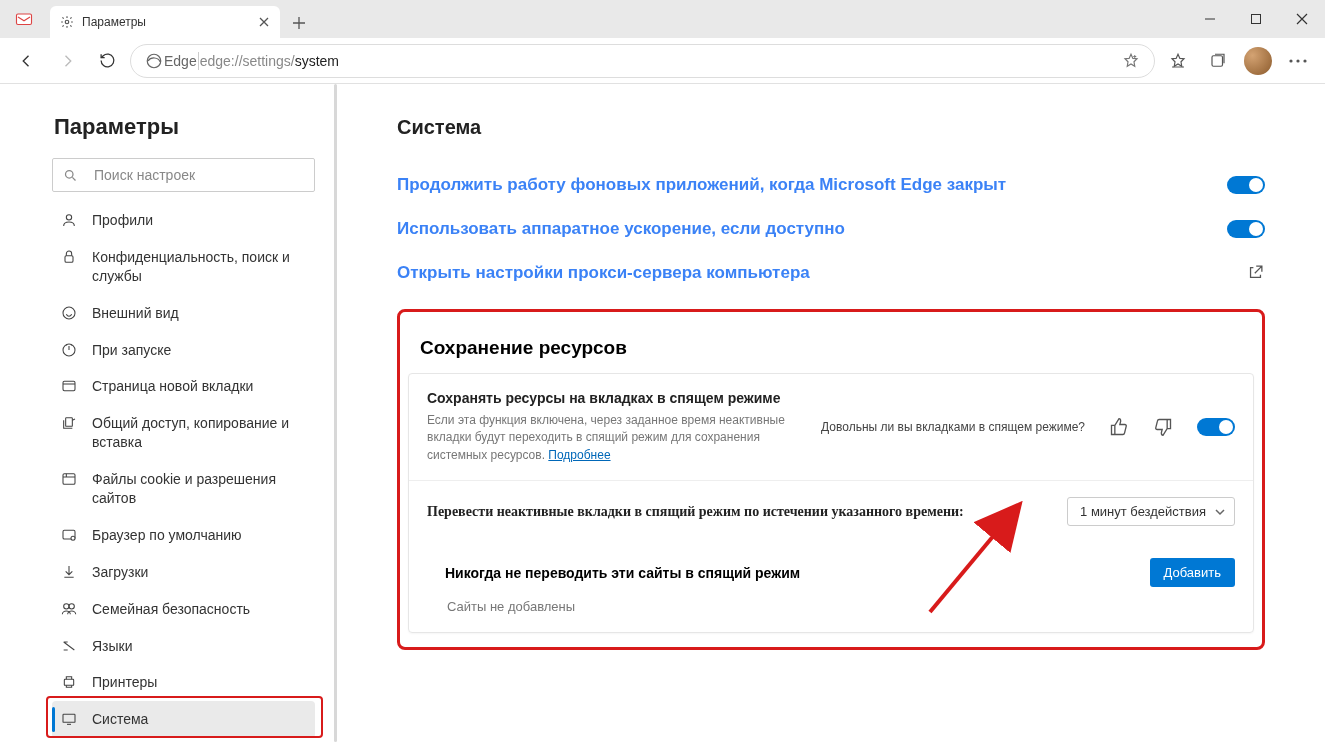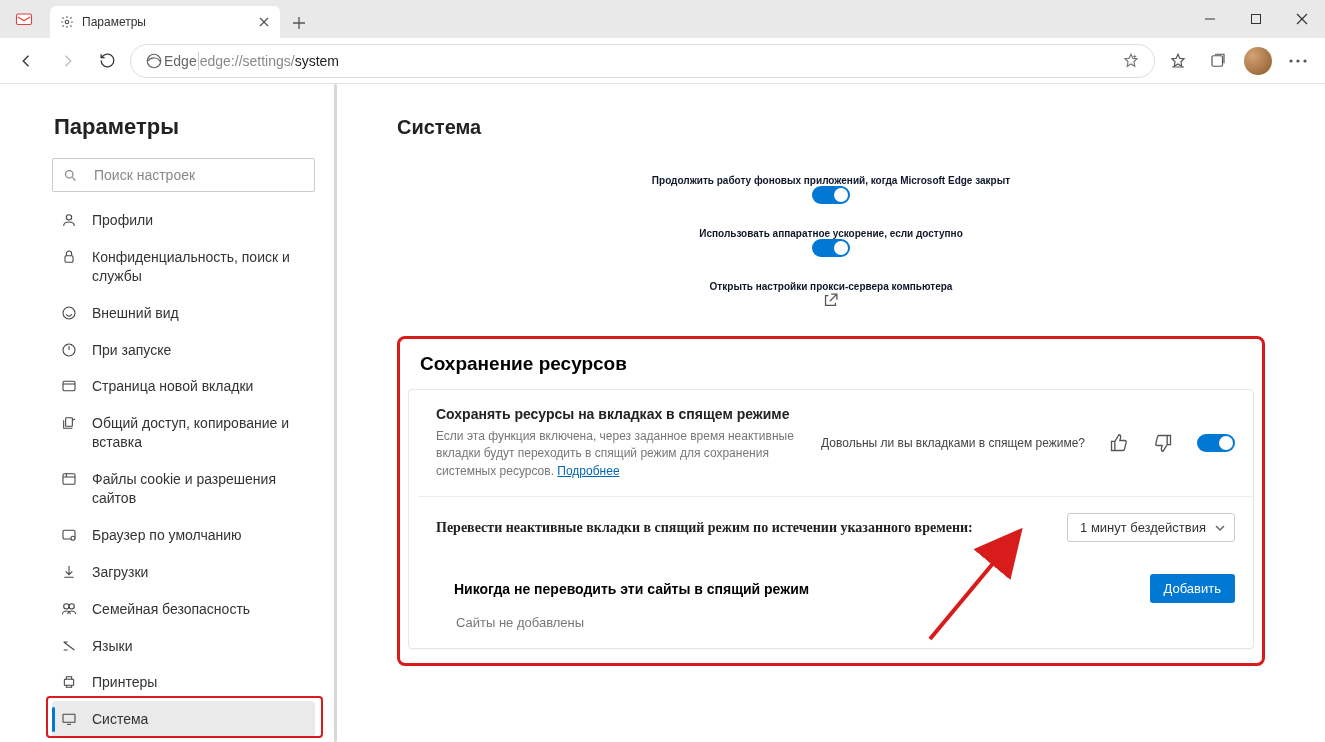--- a/index.html
+++ b/index.html
@@ -35,29 +35,29 @@
 .search-wrap { margin: 0 22px 10px 52px; border: 1px solid #ccc; height: 34px; display: flex; align-items: center; padding: 0 10px; gap: 16px; font-size: 14px; color: #888; border-radius: 2px; }
 .nav { list-style: none; padding: 0 22px 0 52px; }
 .nav li { display: flex; align-items: flex-start; gap: 14px; padding: 9px 8px; font-size: 14px; color: #333; border-radius: 4px; line-height: 1.35; min-height: 34px; }
 .nav li .ico { width: 18px; flex-shrink: 0; display: flex; align-items: center; justify-content: center; color: #444; margin-top: 1px; }
 .nav li.active { background: #eaeaea; position: relative; }
 .nav li.active::before { content: ''; position: absolute; left: 0; top: 6px; bottom: 6px; width: 3px; background: #0078d4; border-radius: 2px; }
 .nav-highlight { border: 2.5px solid #d81b1b; border-radius: 4px; position: absolute; left: 46px; right: 14px; height: 42px; pointer-events: none; }
 
 .main { flex: 1; padding: 32px 60px 30px 60px; overflow-y: auto; }
 .main h2 { font-size: 20px; font-weight: 600; color: #222; margin-bottom: 24px; }
-.setting-row { display: flex; align-items: center; padding: 12px 0; font-size: 10px; color: #0f172a; flex-direction: column; }
+.setting-row { display: flex; align-items: center; padding: 12px 0; font-size: 17px; color: #3b82f6; }
 .setting-row .label { flex: 1; font-weight: 600; }
 .toggle { width: 38px; height: 18px; border-radius: 9px; background: #0078d4; position: relative; flex-shrink: 0; }
 .toggle::after { content:''; position:absolute; right:2px; top:2px; width:14px; height:14px; background:#fff; border-radius:50%; }
 .ext-icon { width: 18px; height: 18px; color: #555; }
 
 .section-box { border: 3px solid #d81b1b; border-radius: 8px; padding: 14px 4px 14px 4px; margin-top: 14px; position: relative; }
-.section-box h3 { font-size: 19px; font-weight: 600; padding: 0 16px 14px 16px; }
-.card { border: 1px solid #e6e6e6; border-radius: 4px; margin: 0 4px; box-shadow: 0 1px 2px rgba(0,0,0,0.04); padding-left: 9px; }
+.section-box h3 { font-size: 19px; font-weight: 600; padding: 0 16px 14px 16px; margin-top: 11px; }
+.card { border: 1px solid #e6e6e6; border-radius: 4px; margin: 0 4px; box-shadow: 0 1px 2px rgba(0,0,0,0.04); }
 .card-row { padding: 16px 18px; display: flex; gap: 14px; }
 .card-row + .card-row { border-top: 1px solid #eee; }
 .card-row .left { flex: 1; }
 .card-row .title { font-size: 14px; font-weight: 600; color: #222; margin-bottom: 6px; }
 .card-row .desc { font-size: 12px; color: #777; line-height: 1.45; max-width: 400px; }
 .card-row .desc a { color: #0067b8; text-decoration: underline; }
 .feedback { display:flex; align-items:center; gap:24px; font-size: 12px; color: #444; }
 .thumb { width: 20px; height: 20px; color: #555; }
 .select-box { border: 1px solid #ccc; padding: 6px 28px 6px 12px; font-size: 13px; border-radius: 3px; position: relative; background:#fff; color:#333; }
 .select-box .chev { position: absolute; right: 8px; top: 50%; transform: translateY(-50%); color: #666; }

